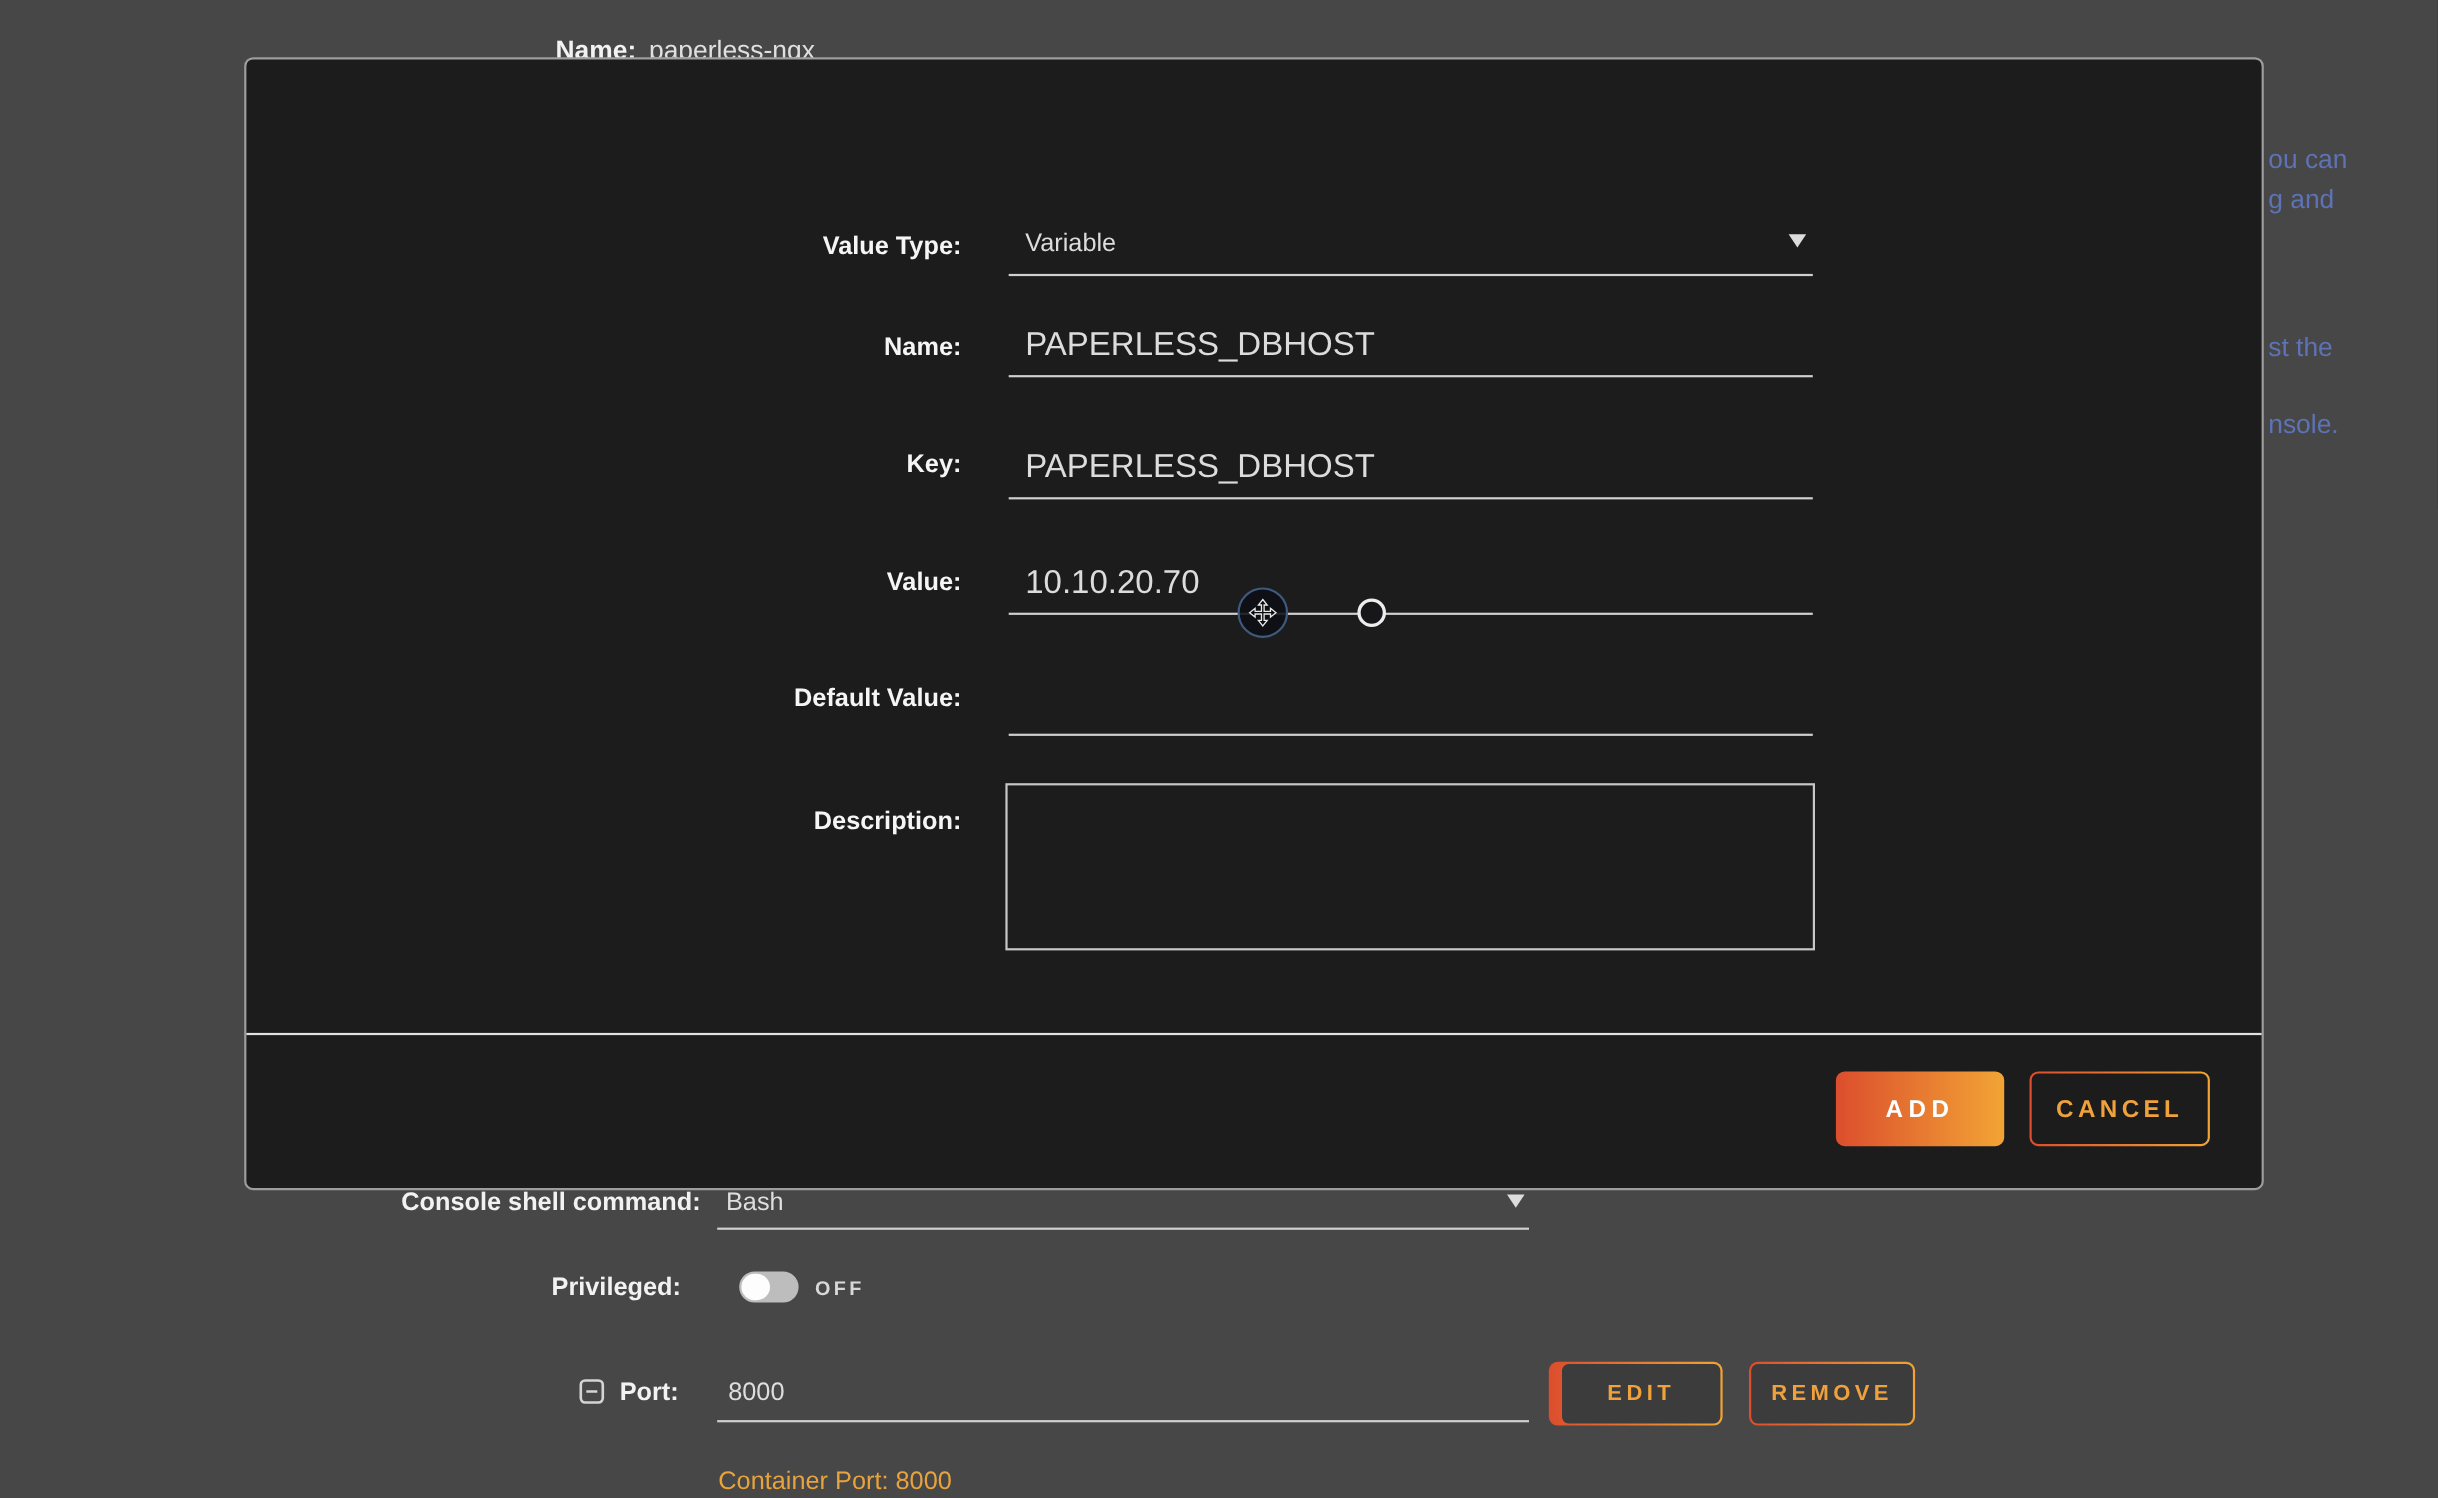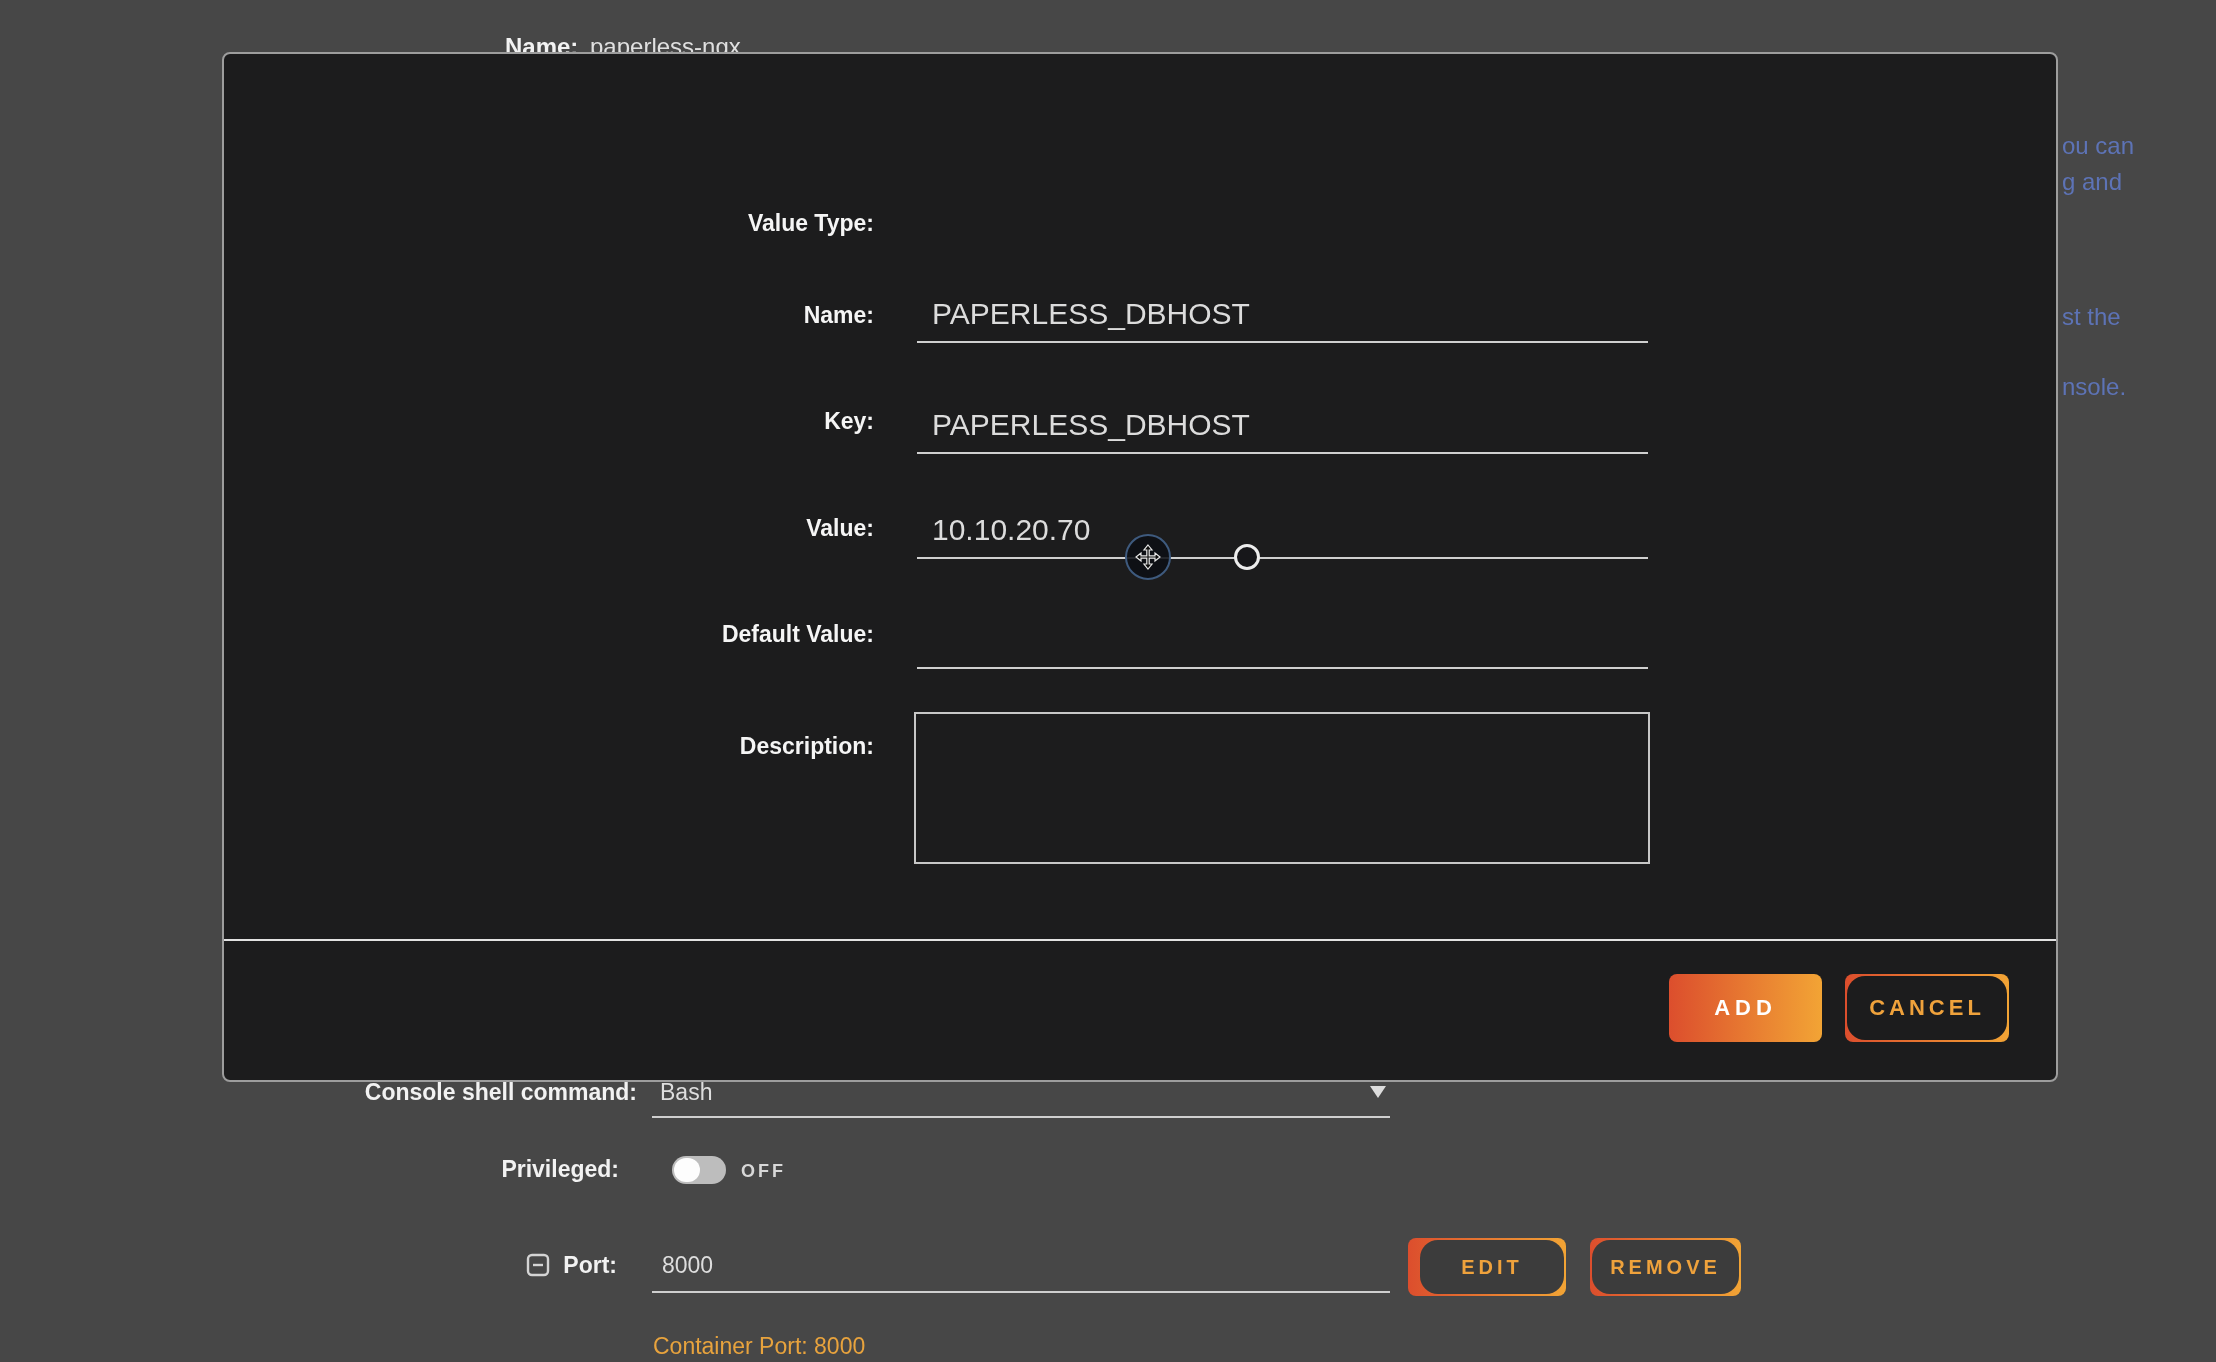--- a/index.html
+++ b/index.html
@@ -22,21 +22,21 @@
 
   
   .toggle{position:absolute;width:54px;height:28px;border-radius:15px;background:#bdbdbd;}
   .toggle .knob{position:absolute;left:2px;top:2px;width:26px;height:24px;
                 border-radius:13px;background:#fdfdfd;}
   .toggle-state{position:absolute;color:#d8d8d8;font-size:18px;font-weight:bold;letter-spacing:3px;}
 
   
   .gbtn{position:absolute;border-radius:8px;padding:2px;
         background:linear-gradient(90deg,#dc4e2d,#f2a435);cursor:pointer;box-sizing:border-box;}
-  .gbtn .inner{width:100%;height:100%;border-radius:18px;background:#3c3c3c;
+  .gbtn .inner{width:100%;height:100%;border-radius:6px;background:#3c3c3c;
         display:flex;align-items:center;justify-content:center;box-sizing:border-box;
         color:#efa23c;font-weight:bold;letter-spacing:4px;font-size:20px;}
   .gbtn.on-dark .inner{background:#1c1c1d;}
 
   
   .modal{position:absolute;left:222px;top:52px;width:1836px;height:1030px;
          background:#1c1c1d;border:2px solid #9d9d9d;border-radius:8px;
          box-sizing:border-box;z-index:5;}
   .modal-header{position:absolute;left:0;top:0;width:100%;height:90px;background:#242425;
          border-radius:6px 6px 0 0;display:flex;align-items:center;justify-content:center;}
@@ -110,20 +110,24 @@
     <div class="inner">EDIT</div>
   </div>
   <div class="gbtn" style="left:1590px;top:1238px;width:151px;height:58px;">
     <div class="inner">REMOVE</div>
   </div>
   <span class="bg-text" style="left:653px;top:1333px;color:#e8a33d;font-size:23px;">Container Port: 8000</span>
 
   <div class="modal">
 
     <span class="flabel" style="top:156px;">Value Type:</span>
+    <div class="select-field" style="top:147px;">
+      <span class="sel-text">Variable</span>
+      <span class="chevron"></span>
+    </div>
 
     <span class="flabel" style="top:248px;">Name:</span>
     <div class="ffield" style="top:239px;height:50px;">
       <input type="text" value="PAPERLESS_DBHOST" style="">
     </div>
 
     <span class="flabel" style="top:354px;">Key:</span>
     <div class="ffield" style="top:350px;height:50px;">
       <input type="text" value="PAPERLESS_DBHOST" style="">
     </div>

